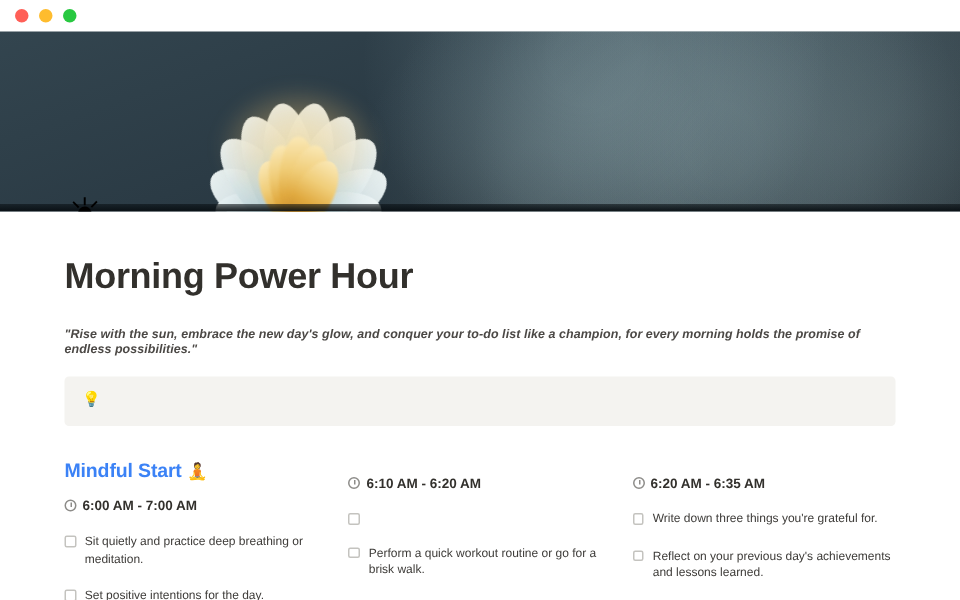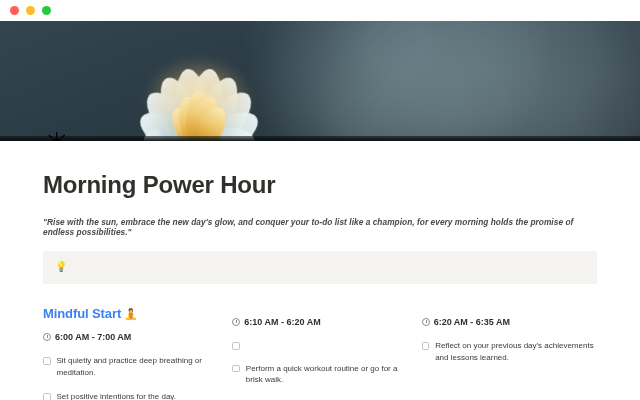--- a/index.html
+++ b/index.html
@@ -251,19 +251,23 @@
 
     </div>
 
     <div class="col">
       <div class="time-row">
         <span class="clock-icon"></span>
         <span>6:20 AM - 6:35 AM</span>
       </div>
       <div class="todo">
         <span class="cbox"></span>
+        <span class="todo-text">Write down three things you're grateful for.</span>
+      </div>
+      <div class="todo">
+        <span class="cbox"></span>
         <span class="todo-text">Reflect on your previous day's achievements and lessons learned.</span>
       </div>
 
     </div>
 
   </div>
 </div>
 
 </body></html>

